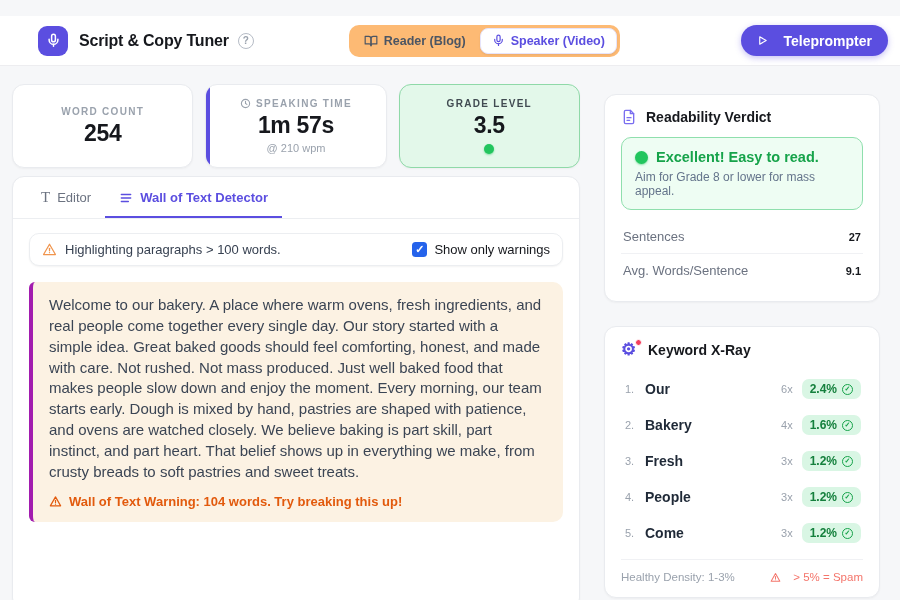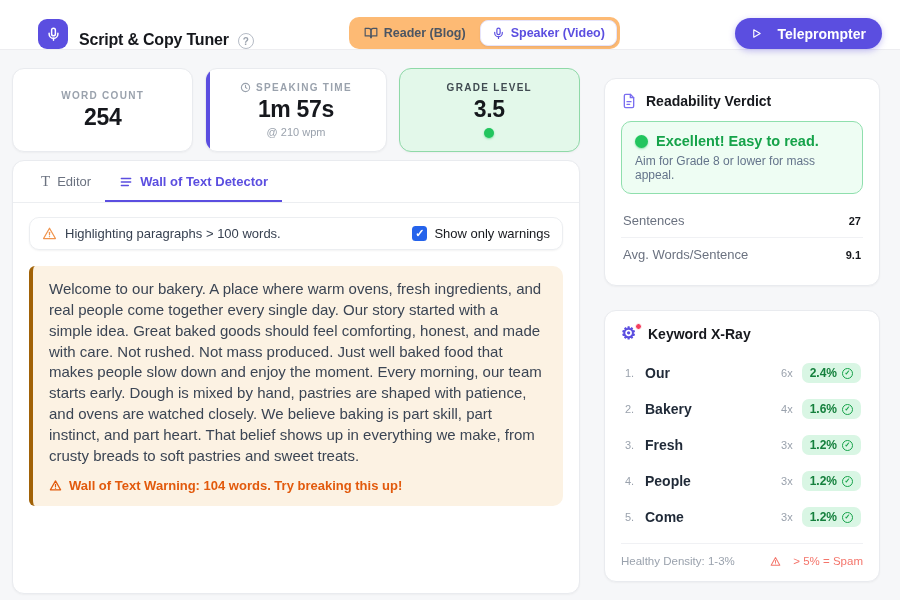--- a/index.html
+++ b/index.html
@@ -7,21 +7,21 @@
   body {
     font-family: "Liberation Sans", sans-serif;
     background: #f6f7f9;
     color: #16181d;
   }
   svg { display: block; }
 
   
   .header {
     height: 50px; background: #ffffff; border-bottom: 1px solid #ededf0;
-    display: flex; align-items: flex-end; padding: 0 18px 0 38px;
+    display: flex; align-items: center; padding: 0 12px 0 38px; margin-top: 16px;
   }
   .app-badge {
     width: 30px; height: 30px; border-radius: 9px; background: #5b4ee0;
     display: flex; align-items: center; justify-content: center; flex: 0 0 auto;
   }
   .app-title { font-size: 16px; font-weight: bold; margin-left: 11px; letter-spacing: -0.2px; }
   .help-circle {
     width: 16px; height: 16px; border-radius: 50%; border: 1.5px solid #b6bcc6;
     color: #9aa2ad; font-size: 10px; font-weight: bold; display: flex;
     align-items: center; justify-content: center; margin-left: 9px; cursor: pointer;
@@ -96,21 +96,21 @@
   .warn-bar-text { font-size: 13px; color: #374151; margin-left: 8px; }
   .checkbox-wrap { display: flex; align-items: center; gap: 7px; cursor: pointer; }
   .checkbox {
     width: 15px; height: 15px; border-radius: 3.5px; background: #2563eb;
     color: #fff; font-size: 11px; font-weight: bold; display: flex;
     align-items: center; justify-content: center; line-height: 1;
   }
   .checkbox-label { font-size: 13px; color: #16181d; }
 
   .highlight-block {
-    margin-top: 16px; background: #fcf2e3; border-left: 4px solid #a16207;
+    margin-top: 16px; background: #fcf2e3; border-left: 4px solid #a21caf;
     border-radius: 6px 10px 10px 6px; padding: 13px 18px 13px 16px;
   }
   .highlight-text { font-size: 15px; line-height: 1.39; color: #3b4554; }
   .wall-warning {
     margin-top: 11px; font-size: 13px; font-weight: bold; color: #e25a0d;
     display: flex; align-items: center; gap: 7px;
   }
 
   
   .side-card {

